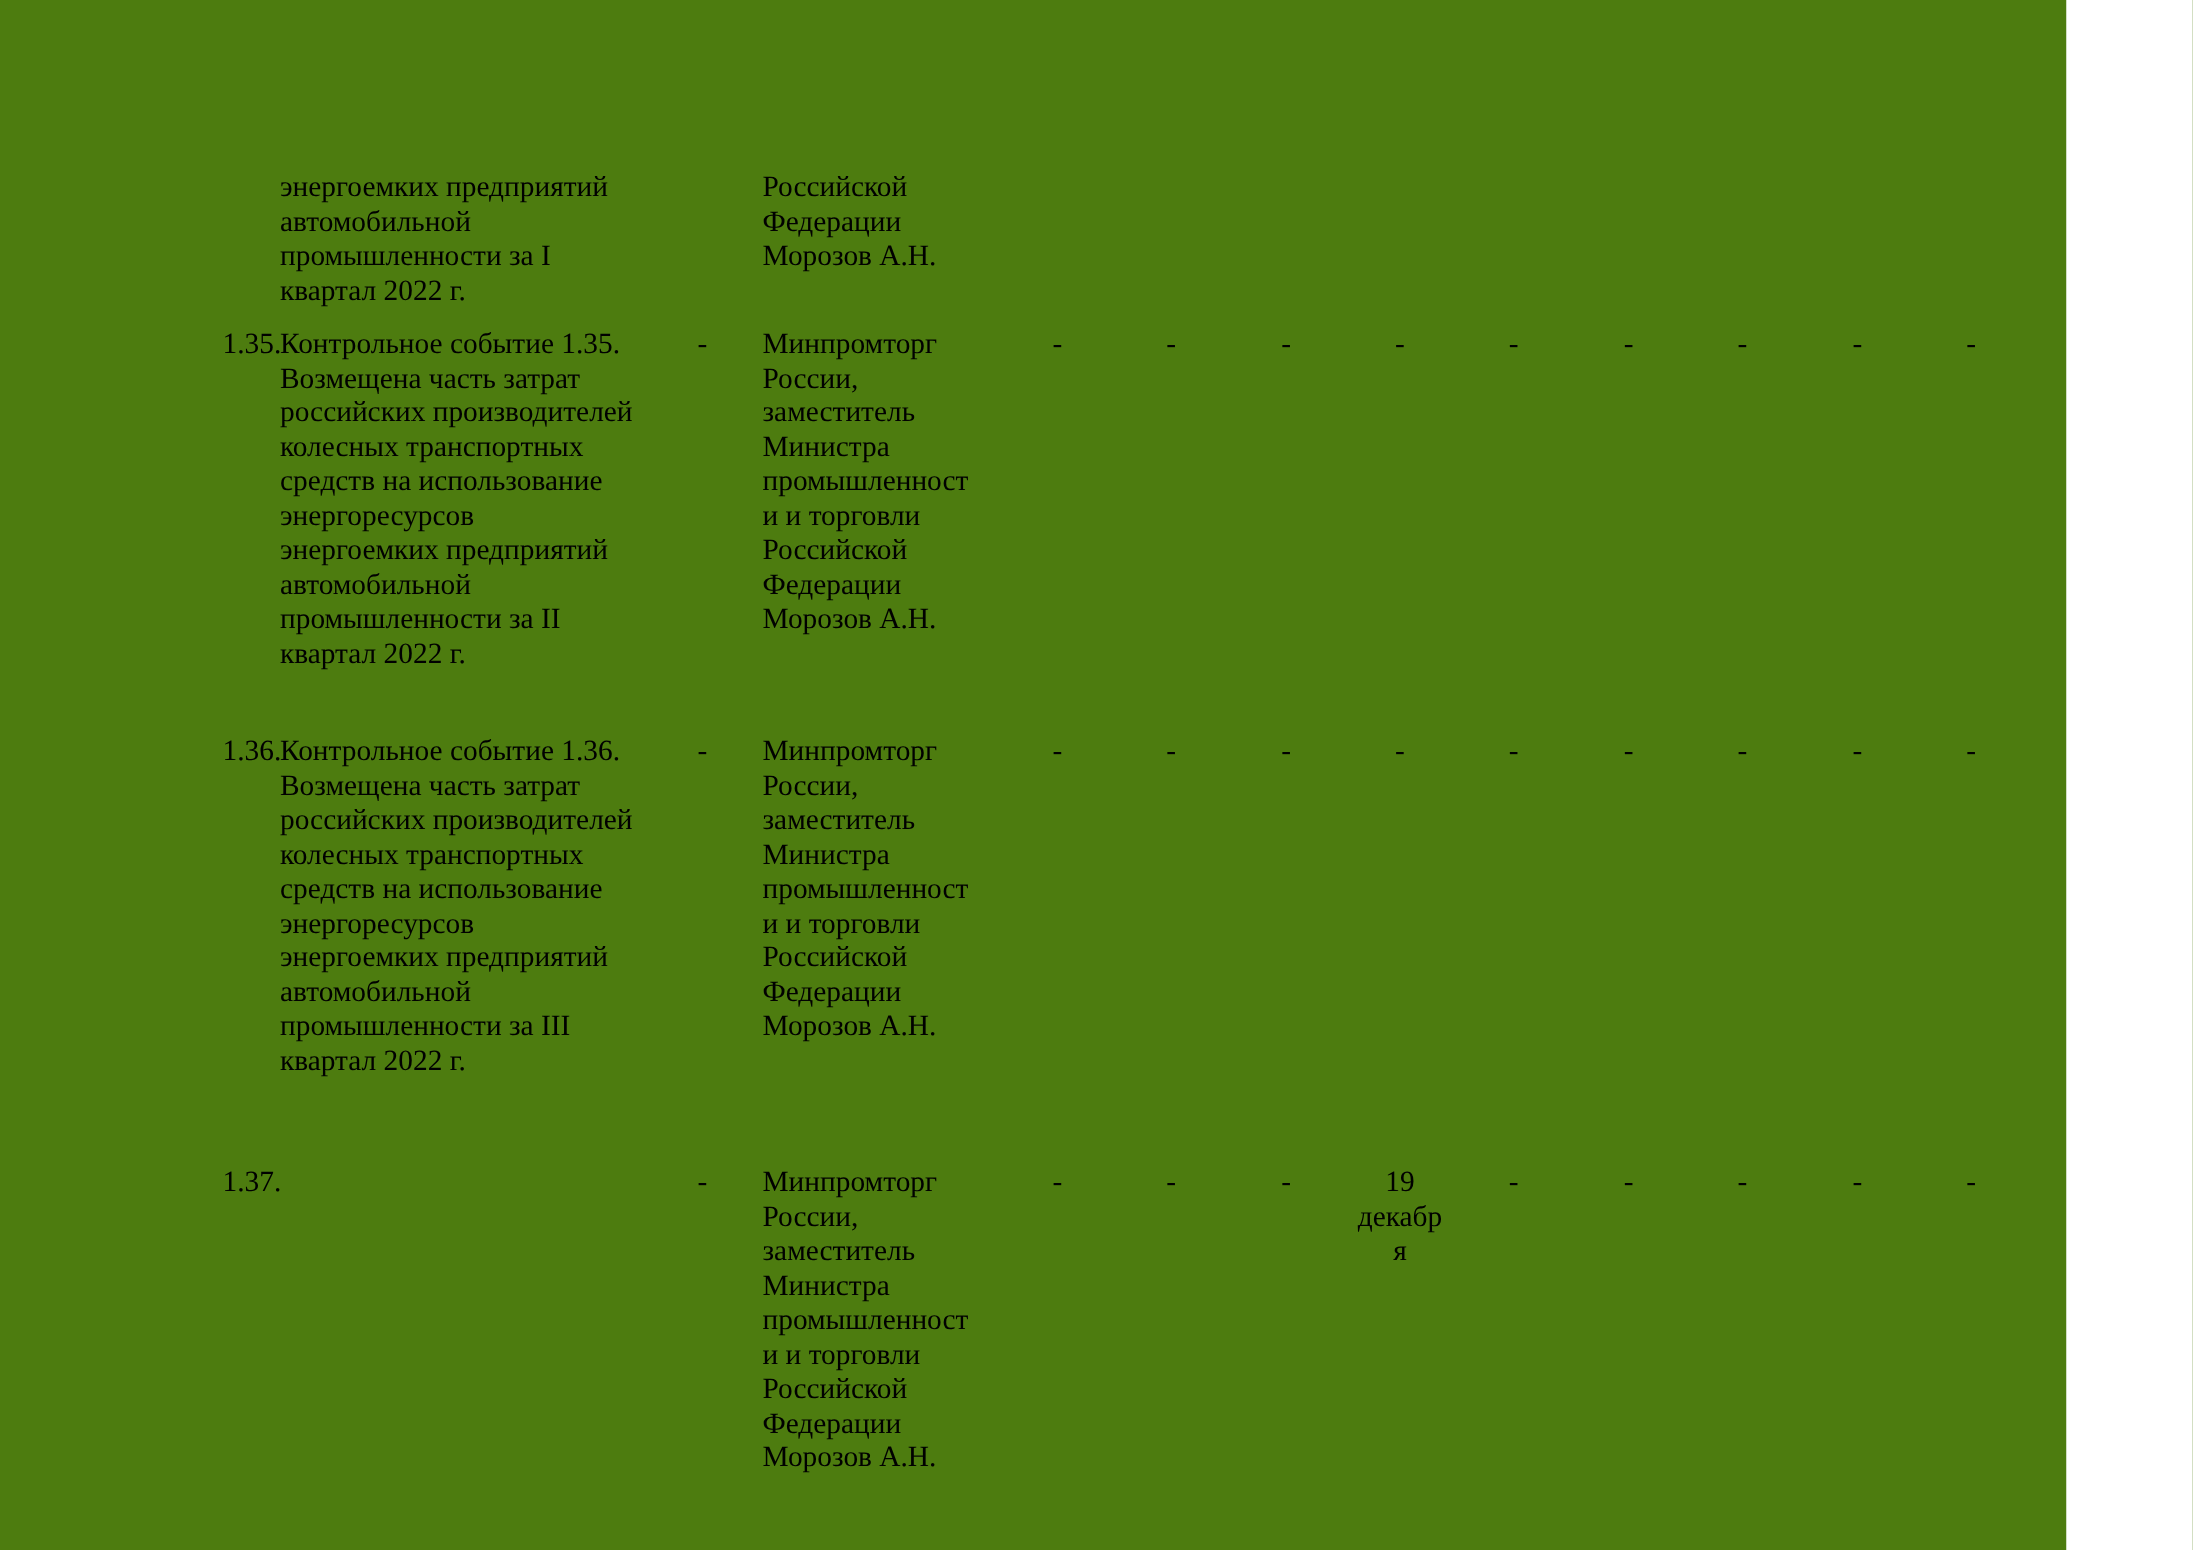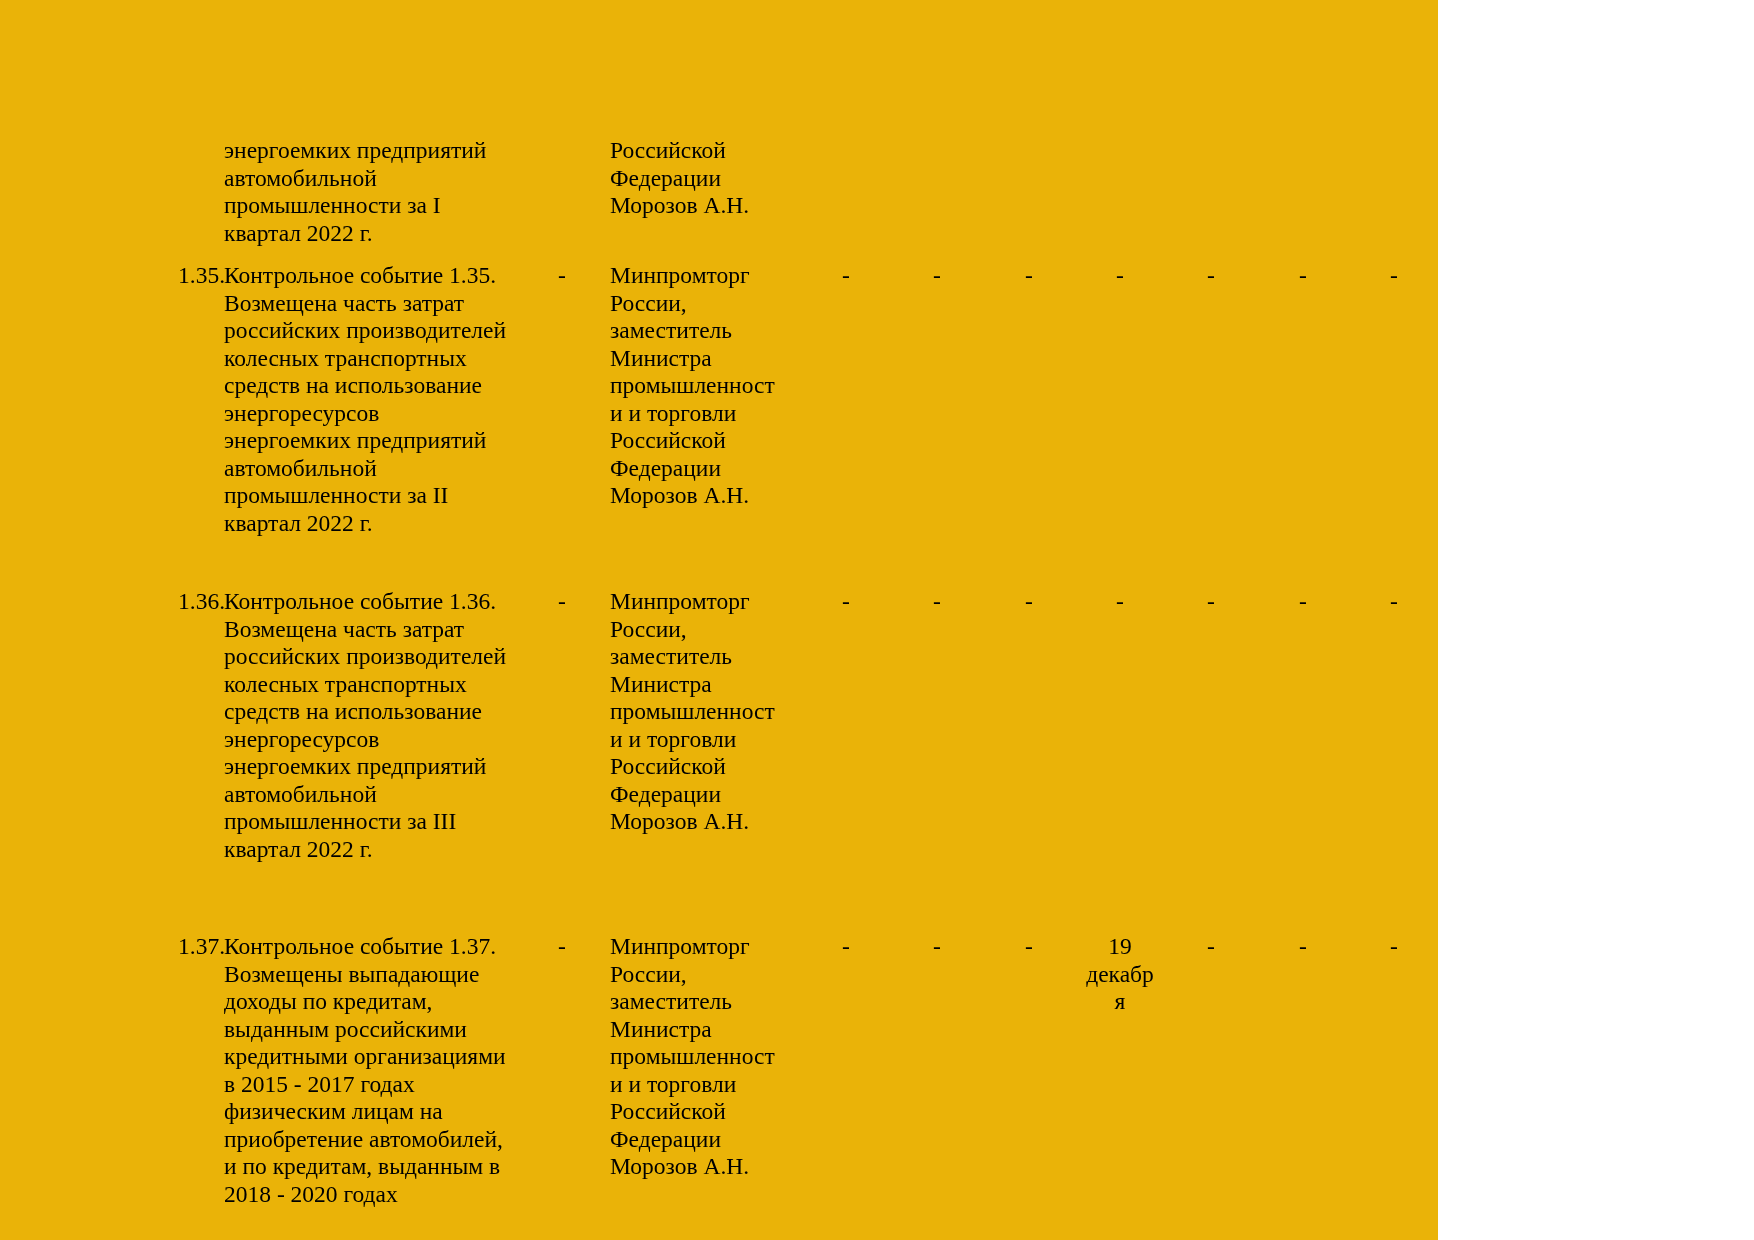--- a/index.html
+++ b/index.html
@@ -1,19 +1,19 @@
 <!DOCTYPE html>
 <html><head>
 <meta charset="utf-8">
 <style>
   html,body{margin:0;padding:0;background:#ffffff;}
   .page{
     position:relative;
-    width:1438px;height:1240px;
-    background:#eab308;
+    width:1653px;height:1240px;
+    background:#4d7c0f;
     overflow:hidden;
     font-family:"Liberation Serif","DejaVu Serif",serif;
     font-size:23.5px;
     line-height:27.5px;
     color:#000000;
   }
   .c{position:absolute;white-space:pre;}
   .num{left:158px;margin-left:20px;}
   .name{left:224px;}
   .sep{left:532px;width:60px;text-align:center;}
@@ -98,30 +98,20 @@
   <div class="c d d2 rC">-</div>
   <div class="c d d3 rC">-</div>
   <div class="c d d4 rC">-</div>
   <div class="c d d5 rC">-</div>
   <div class="c d d6 rC">-</div>
   <div class="c d d7 rC">-</div>
   <div class="c d d8 rC">-</div>
   <div class="c d d9 rC">-</div>
 
   <div class="c num rD">1.37.</div>
-  <div class="c name rD">Контрольное событие 1.37.
-Возмещены выпадающие
-доходы по кредитам,
-выданным российскими
-кредитными организациями
-в 2015 - 2017 годах
-физическим лицам на
-приобретение автомобилей,
-и по кредитам, выданным в
-2018 - 2020 годах</div>
   <div class="c sep rD">-</div>
   <div class="c exec rD">Минпромторг
 России,
 заместитель
 Министра
 промышленност
 и и торговли
 Российской
 Федерации
 Морозов А.Н.</div>

